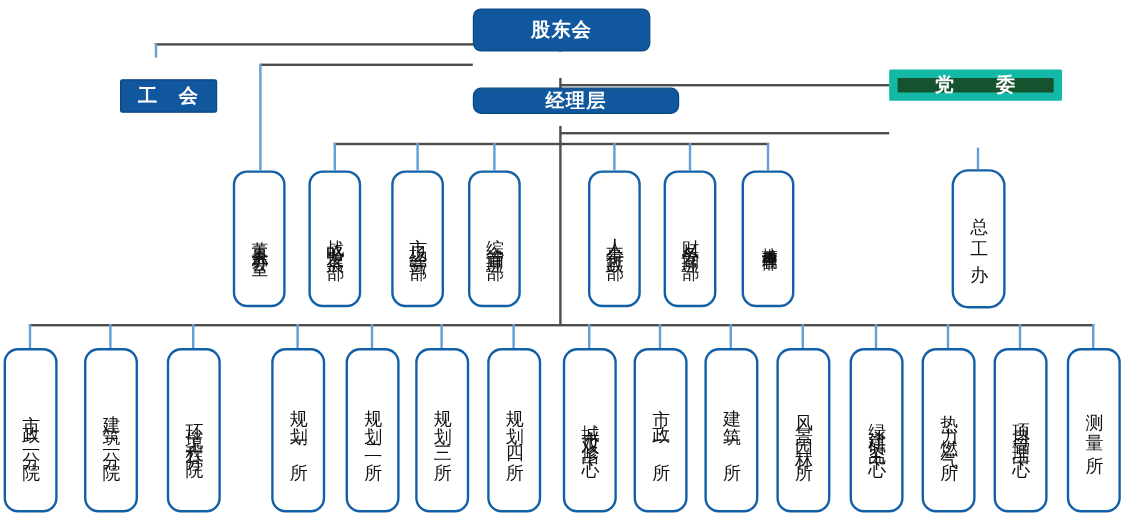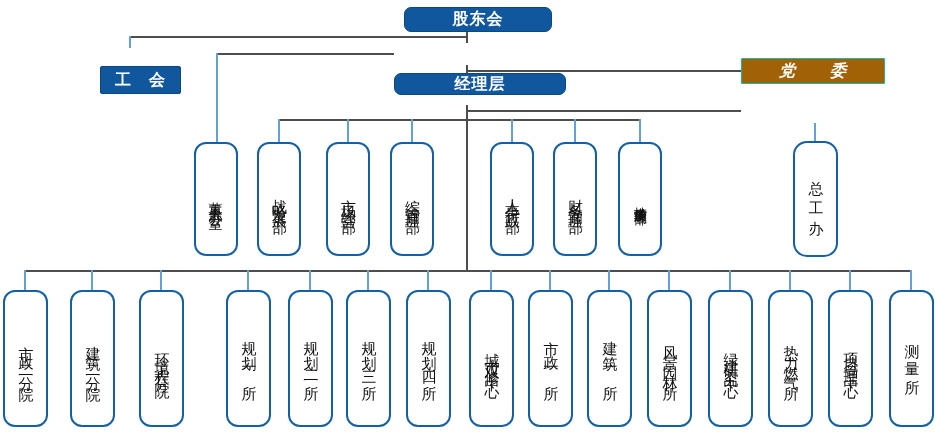--- a/index.html
+++ b/index.html
@@ -10,21 +10,21 @@
   .ln { position:absolute; }
   .ln.dark { background:#4d4d4d; }
   .ln.blue { background:#63a0d8; }
   .solid-box {
     position:absolute; display:flex; align-items:center; justify-content:center;
     color:#ffffff; font-weight:bold; font-size:16px; box-sizing:border-box;
     white-space:pre; letter-spacing:1px;
   }
   .blue-fill { background:#11579d; border:1px solid #0d4780; border-radius:7px; }
   .sq { border-radius:2px; }
-  .red-fill { background:#a16207; border:1px solid #14b8a6; border-radius:1px;font-style:italic; }
+  .red-fill { background:#14532d; border:7px solid #14b8a6; border-radius:1px; }
   .rr8 { border-radius:9px; }
   .vbox {
     position:absolute; background:#ffffff; border:2px solid #1360a6;
     border-radius:12px; box-sizing:border-box;
     display:flex; justify-content:center; align-items:stretch;
   }
   .vtext {
     writing-mode:vertical-lr; text-orientation:upright; text-align:center;
     font-size:15px; color:#111111; height:100%;
   }
@@ -71,21 +71,21 @@
   <div class="ln blue" style="left:427px;top:270px;width:1.5px;height:20px"></div>
   <div class="ln blue" style="left:490px;top:270px;width:1.5px;height:20px"></div>
   <div class="ln blue" style="left:549px;top:270px;width:1.5px;height:20px"></div>
   <div class="ln blue" style="left:608px;top:270px;width:1.5px;height:20px"></div>
   <div class="ln blue" style="left:668px;top:270px;width:1.5px;height:20px"></div>
   <div class="ln blue" style="left:729px;top:270px;width:1.5px;height:20px"></div>
   <div class="ln blue" style="left:789px;top:270px;width:1.5px;height:20px"></div>
   <div class="ln blue" style="left:849px;top:270px;width:1.5px;height:20px"></div>
   <div class="ln blue" style="left:910px;top:270px;width:1.5px;height:20px"></div>
 
-  <div class="solid-box blue-fill" style="left:404px;top:7px;width:148px;height:25px"><span>股东会</span></div>
+  <div class="solid-box blue-fill" style="left:394px;top:7px;width:148px;height:36px"><span>股东会</span></div>
   <div class="solid-box blue-fill" style="left:394px;top:73px;width:172px;height:22px"><span>经理层</span></div>
   <div class="solid-box blue-fill sq" style="left:100px;top:66px;width:81px;height:28px"><span>工　会</span></div>
   <div class="solid-box red-fill" style="left:741px;top:58px;width:144px;height:26px"><span>党　　委</span></div>
 
   <div class="vbox" style="left:194px;top:142px;width:44px;height:114px">
       <span class="vtext ls6m">董事会办公室</span>
     </div>
   <div class="vbox" style="left:257px;top:142px;width:44px;height:114px">
       <span class="vtext ls5m">战略发展部</span>
     </div>

